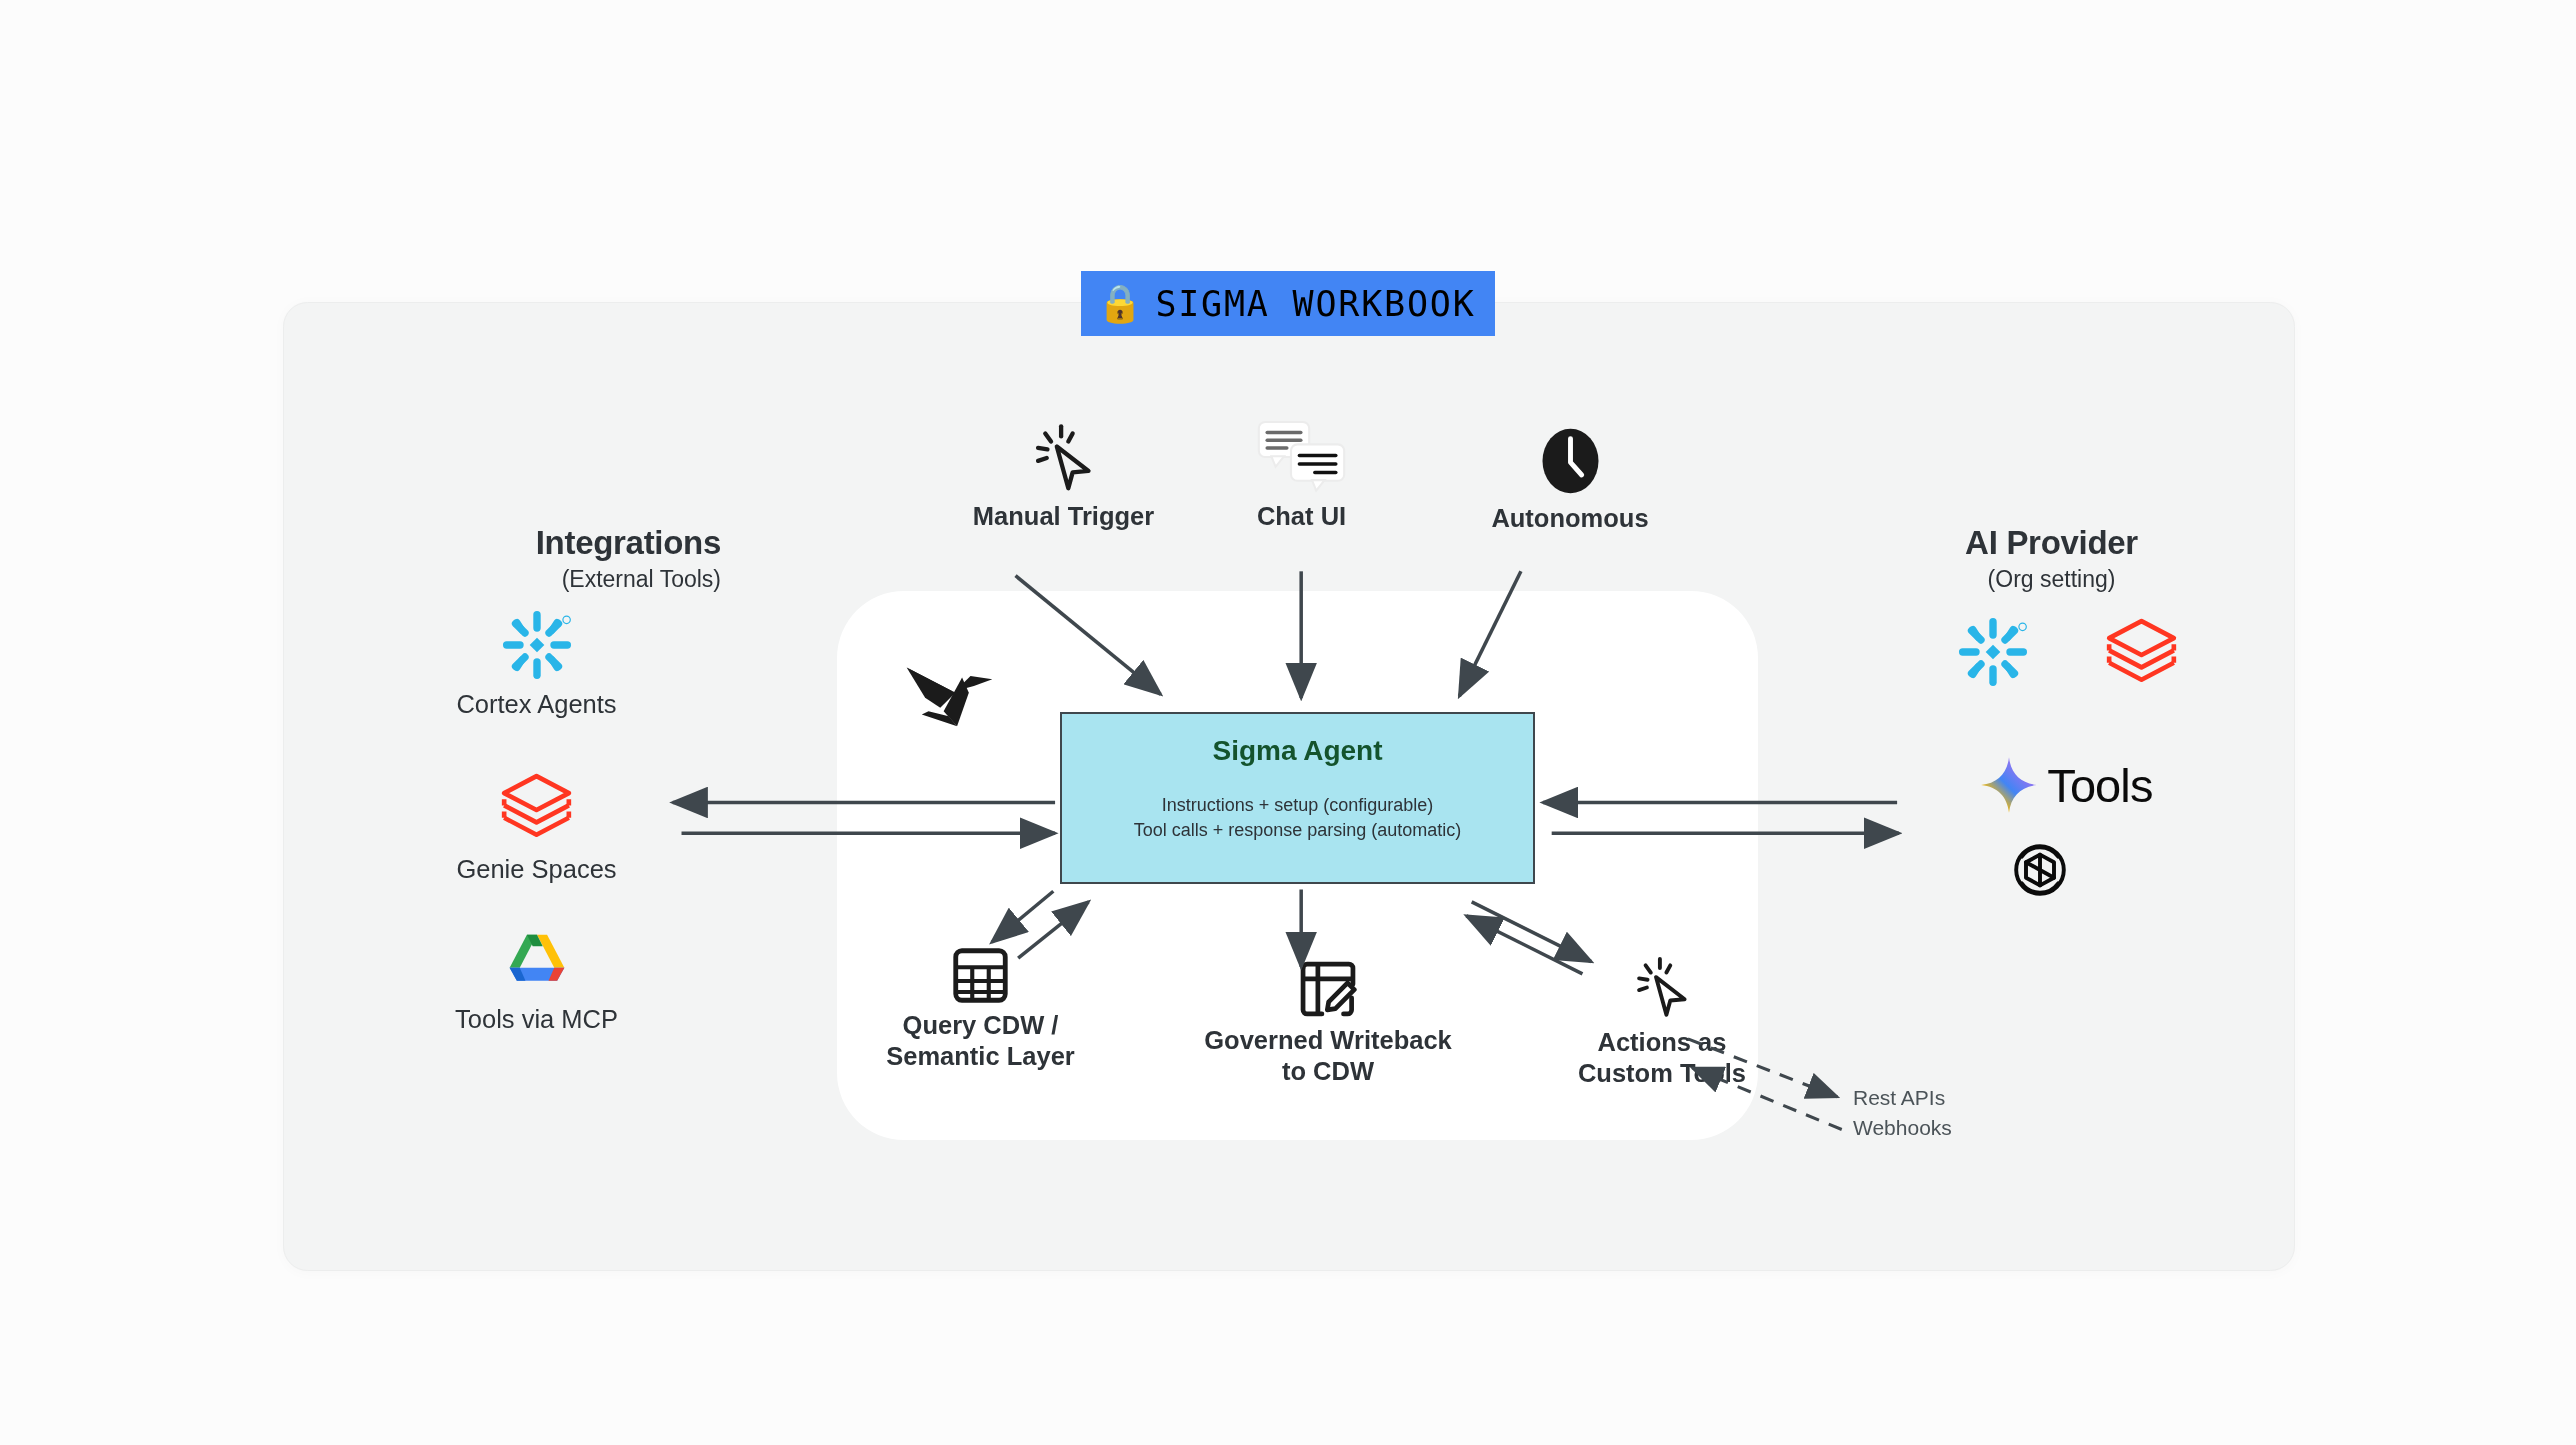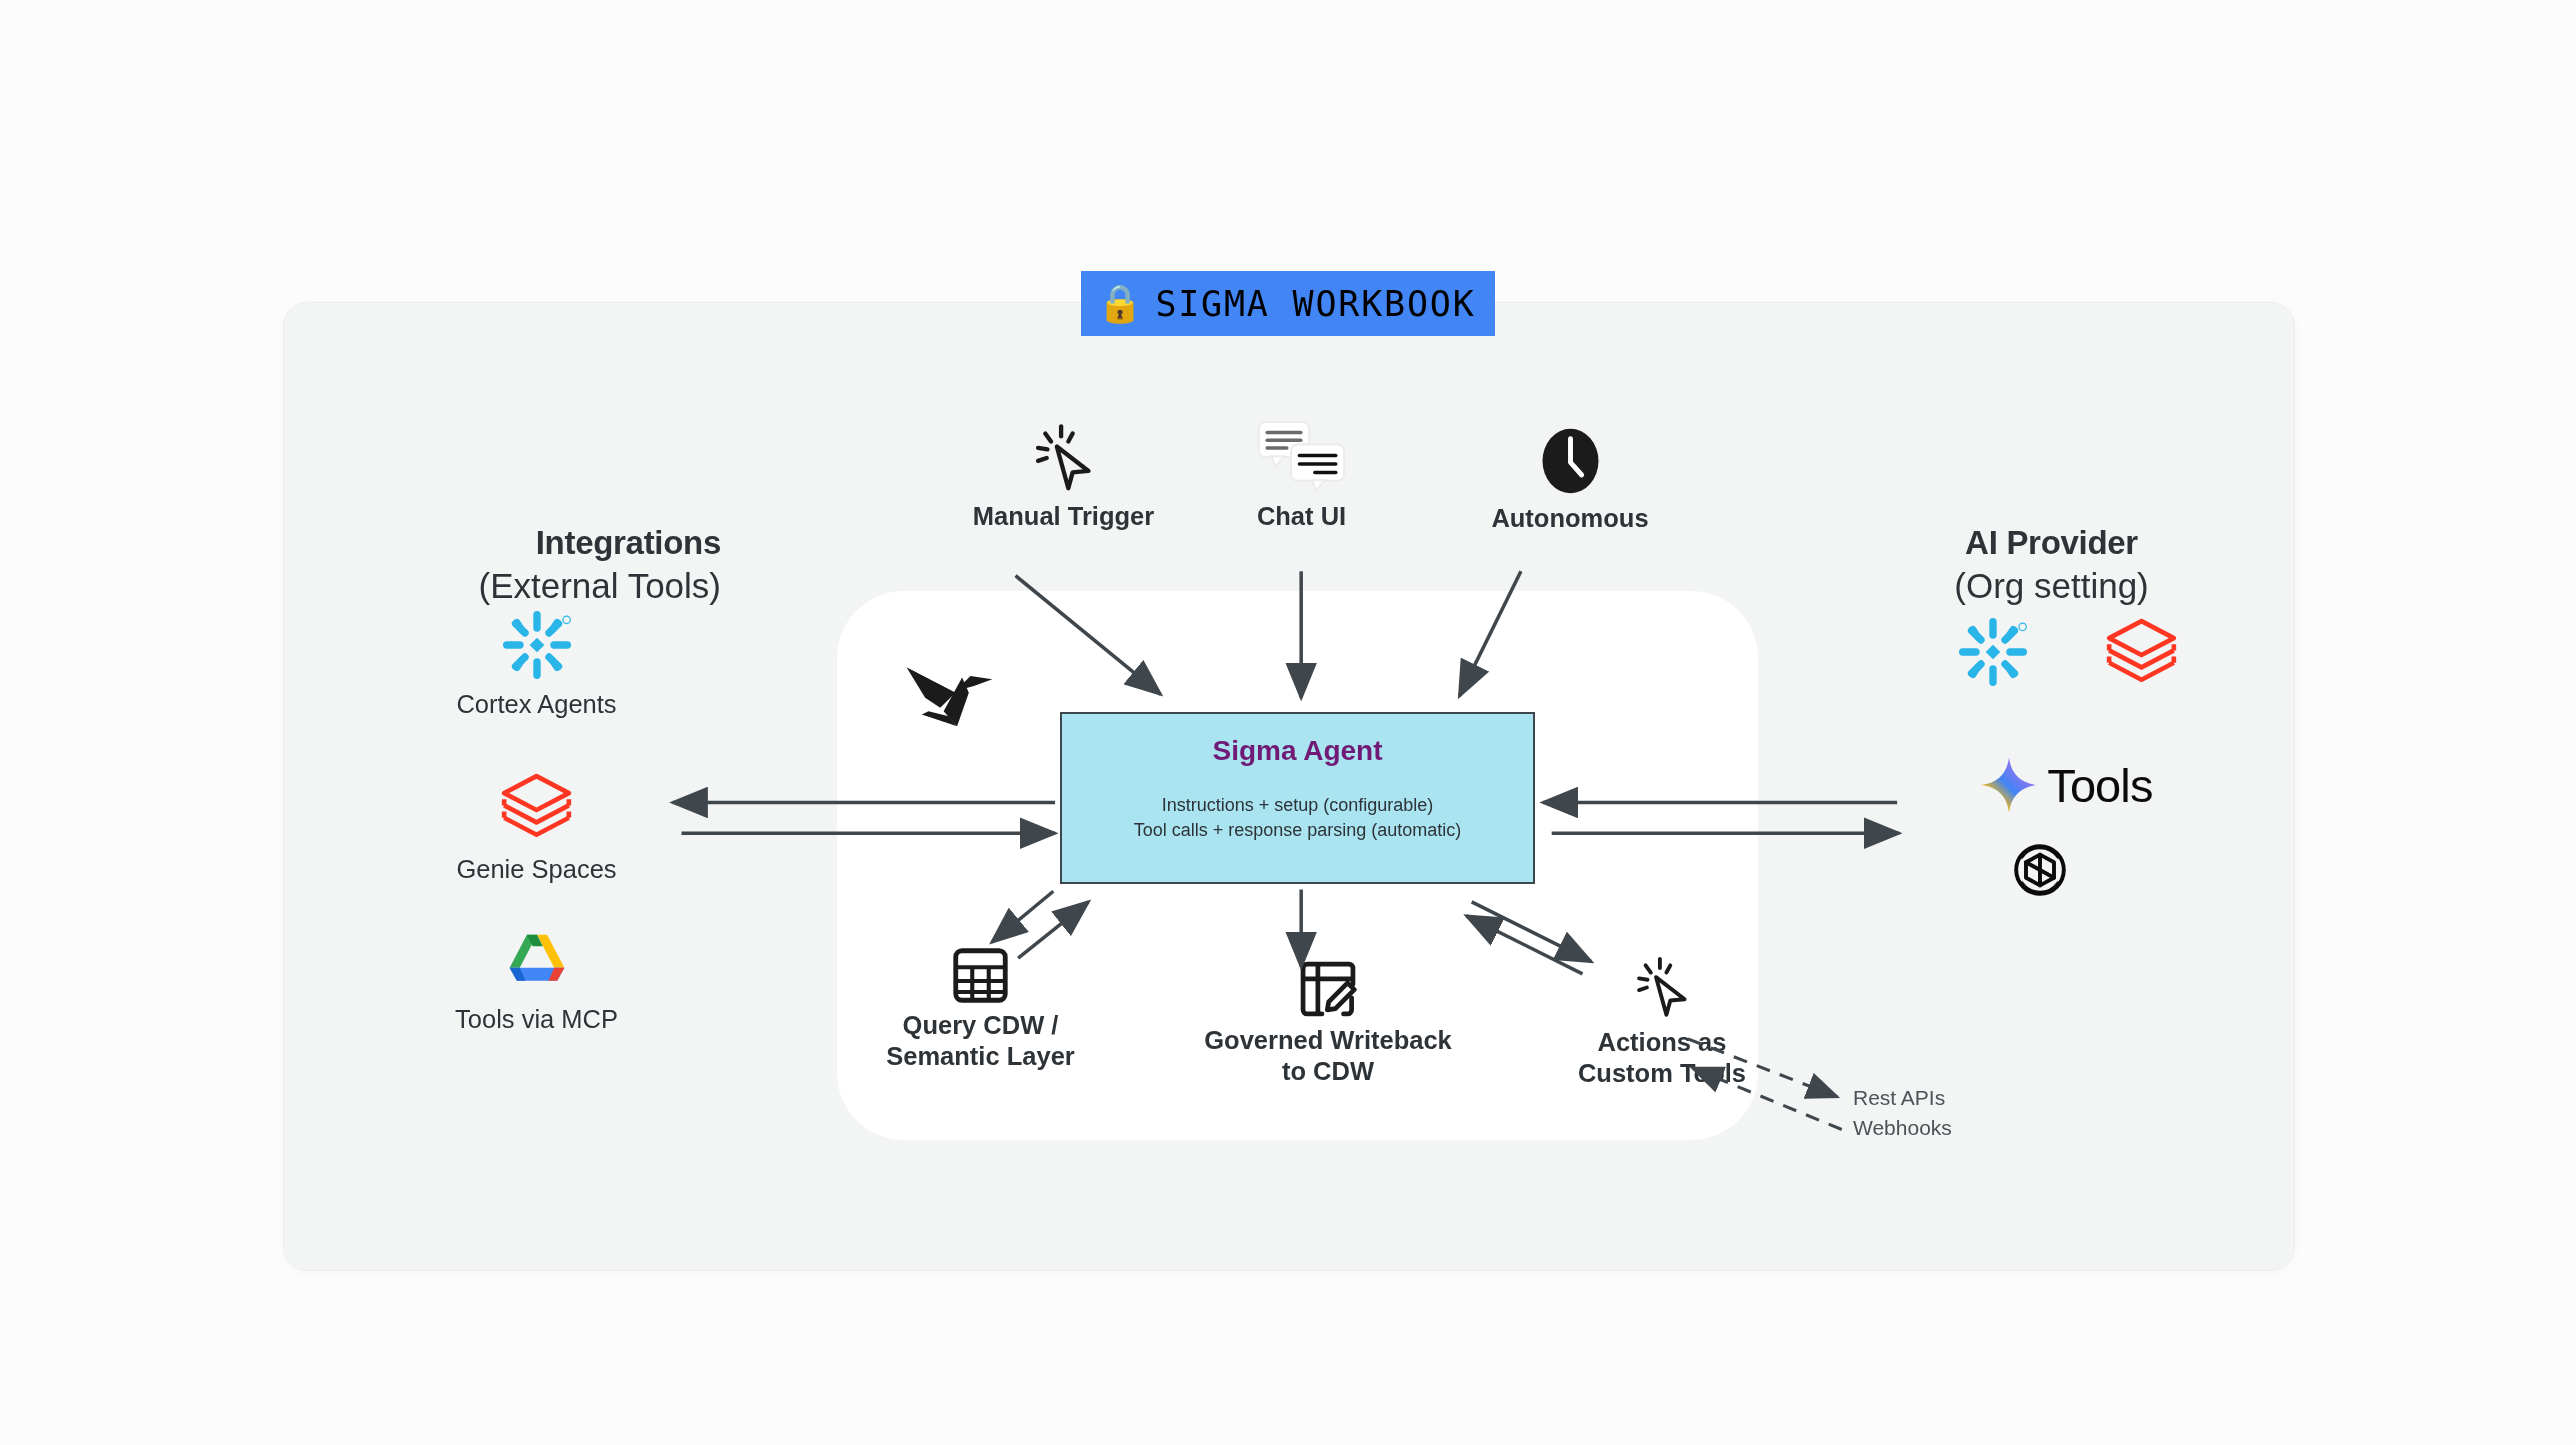--- a/index.html
+++ b/index.html
@@ -77,21 +77,21 @@
     width: 369px;
     z-index: 12;
   }
   .col-head .h1 {
     font-size: 33px;
     font-weight: bold;
     color: #2e3338;
     letter-spacing: -0.3px;
   }
   .col-head .h2 {
-    font-size: 35px;
+    font-size: 23px;
     color: #2e3338;
     margin-top: 3.5px;
   }
   #integrations-head { left: 352px; top: 524px; text-align: right; }
   #aiprovider-head   { left: 1867px; top: 524px; }
 
   
   .node {
     position: absolute;
     text-align: center;
@@ -159,21 +159,21 @@
     border: 2.6px solid #3f474d;
     box-sizing: border-box;
     z-index: 20;
     display: flex;
     flex-direction: column;
     align-items: center;
   }
   .agent-box .agent-title {
     font-size: 28px;
     font-weight: bold;
-    color: #701a75;
+    color: #14532d;
     margin-top: 21px;
   }
   .agent-box .agent-sub {
     font-size: 18px;
     color: #2e3338;
     line-height: 1.38;
     text-align: center;
     margin-top: 26px;
   }
 

